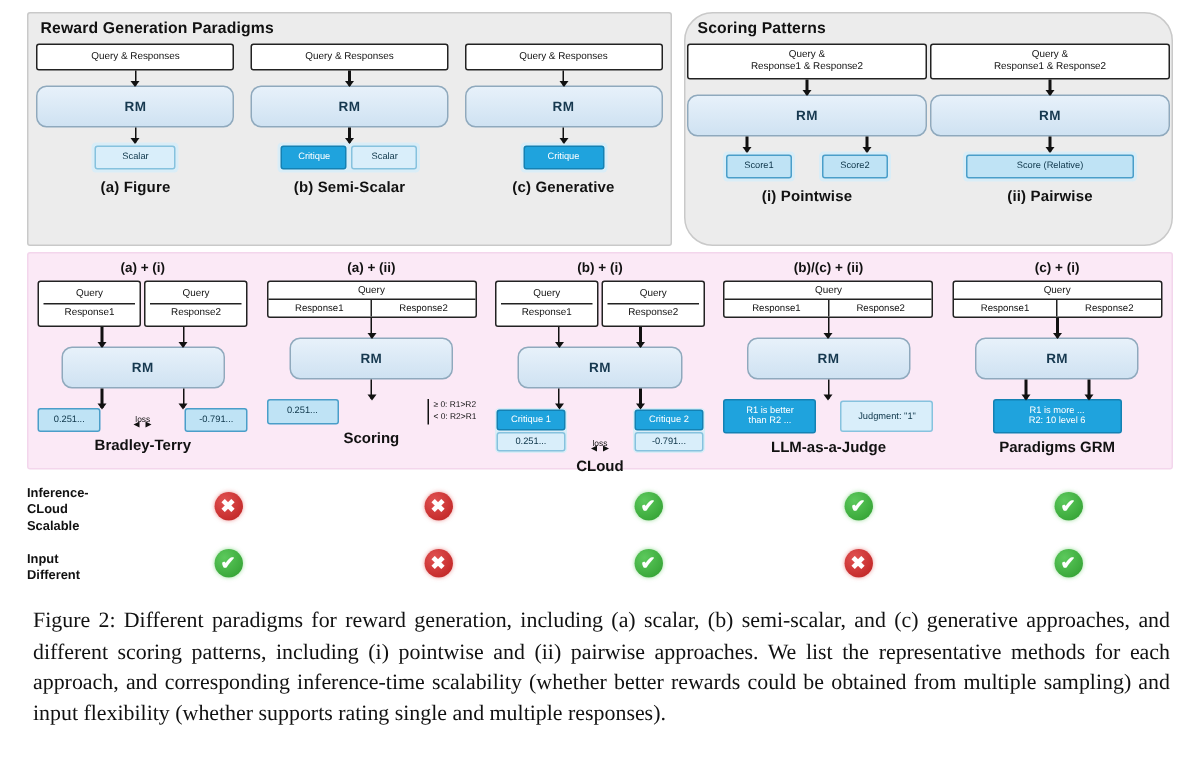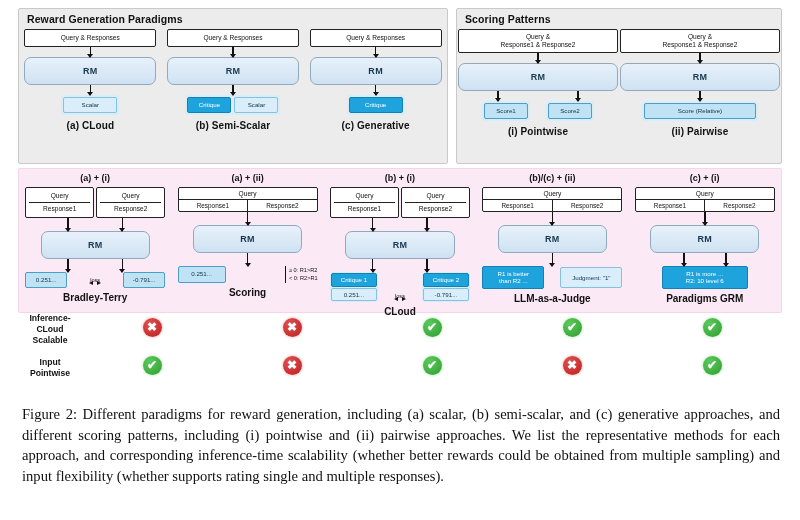--- a/index.html
+++ b/index.html
@@ -15,21 +15,21 @@
   
   .top-band{
     position:absolute;left:18px;top:8px;width:764px;height:156px;
     display:flex;gap:8px;
   }
   .grey-box{
     background:#ececec;border:1px solid #c9c9c9;border-radius:2px;
     position:relative;
   }
   .grey-box.left{width:428px;}
-  .grey-box.right{flex:1;}
+  .grey-box.right{flex:1;border-radius:19px;}
   .band-title{
     position:absolute;left:8px;top:4px;
     font-size:10.5px;font-weight:bold;letter-spacing:.1px;color:#111;
   }
   .panels{
     position:absolute;left:0;top:20px;right:0;bottom:0;
     display:flex;justify-content:space-around;align-items:flex-start;
   }
   .panel{display:flex;flex-direction:column;align-items:center;width:132px;}
   .panel.wide{width:160px;}
@@ -102,23 +102,22 @@
     border-top:2.6px solid transparent;border-bottom:2.6px solid transparent;
     border-right:4px solid #111;}
   .lossArrow:after{content:"";position:absolute;right:-1px;top:-2px;
     border-top:2.6px solid transparent;border-bottom:2.6px solid transparent;
     border-left:4px solid #111;}
   .condbox{font-size:5.6px;line-height:1.5;color:#111;white-space:nowrap;padding-left:3px;
     border-left:1.2px solid #111;}
 
   
   .checks{
-    position:absolute;left:18px;top:308px;width:764px;height:76px;
+    position:absolute;left:18px;top:318px;width:764px;height:76px;
     display:flex;
-    text-align:center;
   }
   .rowlabels{width:86px;display:flex;flex-direction:column;justify-content:space-around;}
   .rowlabel{font-size:8.6px;font-weight:bold;line-height:1.3;color:#111;}
   .checkcols{flex:1;display:flex;flex-direction:column;justify-content:space-around;}
   .checkrow{display:flex;justify-content:space-around;align-items:center;}
   .cell{width:140px;display:flex;justify-content:center;}
   .mark{width:19px;height:19px;border-radius:50%;display:flex;align-items:center;
     justify-content:center;font-size:12px;color:#fff;font-weight:bold;line-height:1;}
   .mark.ok{background:radial-gradient(circle at 35% 30%,#5cc95c,#2e9c2e);
     box-shadow:0 0 3px rgba(90,200,90,.6);}
@@ -144,21 +143,21 @@
       <div class="panels">
 
         <div class="panel">
           <div class="qbox">Query &amp; Responses</div>
           <div class="arrow a8"></div>
           <div class="rm">RM</div>
           <div class="arrow a8"></div>
           <div class="halo">
             <div class="outbox pale" style="width:54px">Scalar</div>
           </div>
-          <div class="plabel">(a) CLoud</div>
+          <div class="plabel">(a) Figure</div>
         </div>
 
         <div class="panel">
           <div class="qbox">Query &amp; Responses</div>
           <div class="arrow a8"></div>
           <div class="rm">RM</div>
           <div class="arrow a8"></div>
           <div class="halo" style="display:flex;gap:3px">
             <div class="outbox dark" style="width:44px">Critique</div>
             <div class="outbox pale" style="width:44px">Scalar</div>
@@ -365,21 +364,21 @@
   </div>
 
   <div class="checks">
     <div class="rowlabels">
       <div class="rowlabel">
         <div>Inference-</div>
         <div>CLoud Scalable</div>
       </div>
       <div class="rowlabel">
         <div>Input</div>
-        <div>Pointwise</div>
+        <div>Different</div>
       </div>
     </div>
     <div class="checkcols">
       <div class="checkrow">
         <div class="cell">
             <span class="mark no">✖</span>
           </div>
         <div class="cell">
             <span class="mark no">✖</span>
           </div>

